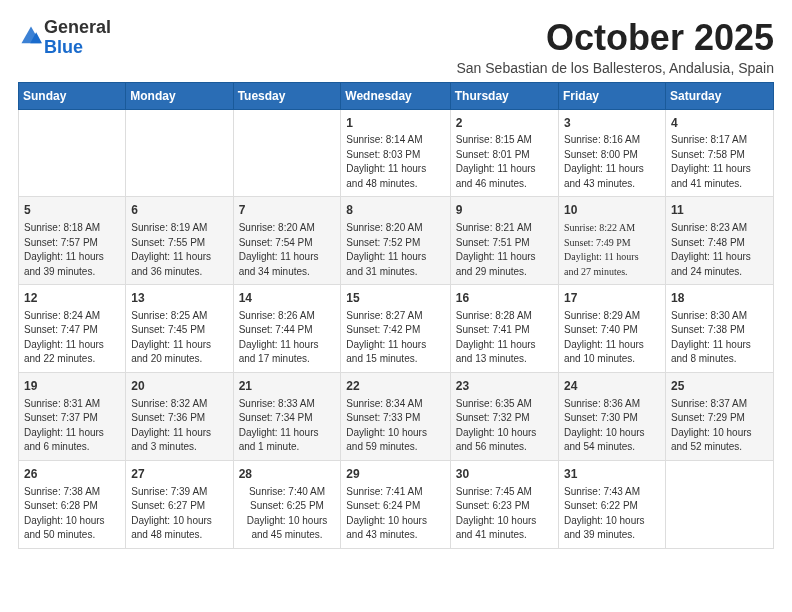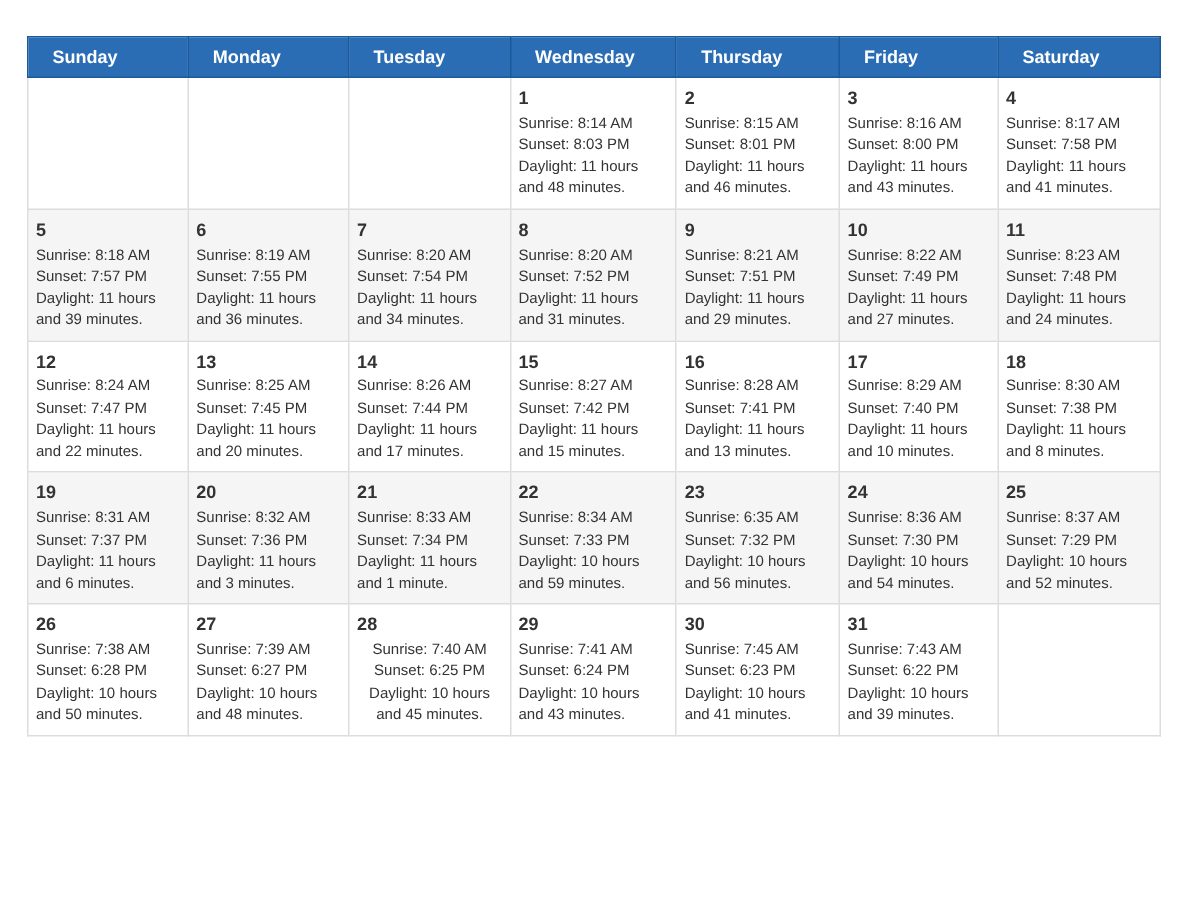--- a/index.html
+++ b/index.html
@@ -56,21 +56,21 @@
       width: 100%;
       border-collapse: collapse;
       margin-top: 6px;
       font-size: 10.5px;
     }
     .calendar thead tr th {
       background: #2a6db5;
       color: #fff;
       font-weight: bold;
       font-size: 12px;
-      padding: 6px 16px;
+      padding: 6px 4px;
       text-align: left;
       border: 1px solid #1a5a9a;
     }
     .calendar tbody tr td {
       vertical-align: top;
       padding: 5px 5px 5px 5px;
       border: 1px solid #ddd;
       width: 113px;
       min-height: 70px;
       background: #fff;
@@ -90,20 +90,40 @@
       font-size: 10px;
       color: #333;
       line-height: 1.45;
     }
     .empty { background: #fff !important; }
   </style>
 </head>
 <body>
 
 <div class="page">
+  <div class="header">
+    <div class="logo">
+      <div>
+        <svg class="logo-icon" viewBox="0 0 30 30" xmlns="http://www.w3.org/2000/svg">
+          <polygon points="15,2 28,25 2,25" fill="#1a6bcc" opacity="0.85"></polygon>
+          <polygon points="22,10 30,25 14,25" fill="#1a6bcc"></polygon>
+        </svg>
+      </div>
+      <div>
+        <div class="logo-text">
+          <span class="logo-general">General</span><br>
+          <span class="logo-blue">Blue</span>
+        </div>
+      </div>
+    </div>
+    <div class="title-block">
+      <div class="month-title">October 2025</div>
+      <div class="subtitle">San Sebastian de los Ballesteros, Andalusia, Spain</div>
+    </div>
+  </div>
 
   <table class="calendar">
     <thead>
       <tr>
         <th>Sunday</th>
         <th>Monday</th>
         <th>Tuesday</th>
         <th>Wednesday</th>
         <th>Thursday</th>
         <th>Friday</th>
@@ -175,21 +195,21 @@
           </td>
           <td>
             <span class="day-number">9</span>
             <div class="day-info" style="white-space: pre-line;">Sunrise: 8:21 AM
 Sunset: 7:51 PM
 Daylight: 11 hours
 and 29 minutes.</div>
           </td>
           <td>
             <span class="day-number">10</span>
-            <div class="day-info" style="white-space: pre-line;">Sunrise: 8:22 AM
+            <div class="day-info" style="white-space: pre-line; font-family: Liberation Serif, serif;">Sunrise: 8:22 AM
 Sunset: 7:49 PM
 Daylight: 11 hours
 and 27 minutes.</div>
           </td>
           <td>
             <span class="day-number">11</span>
             <div class="day-info" style="white-space: pre-line;">Sunrise: 8:23 AM
 Sunset: 7:48 PM
 Daylight: 11 hours
 and 24 minutes.</div>

